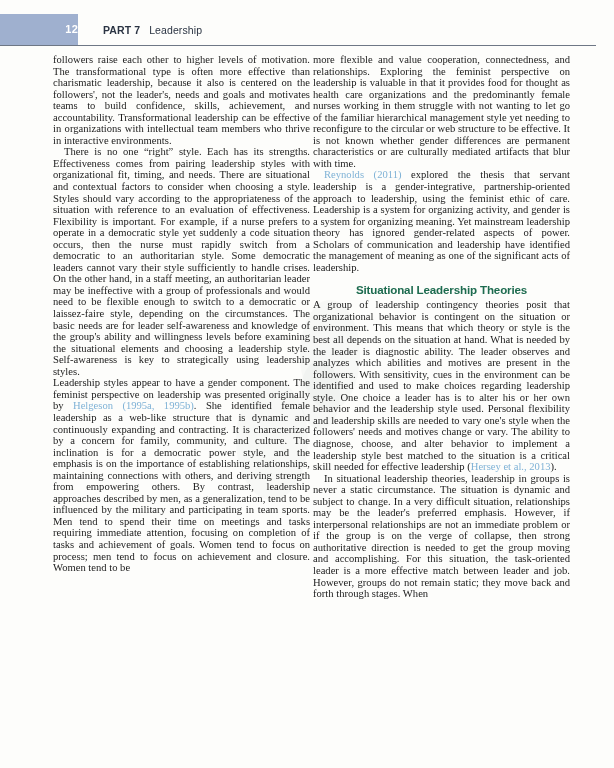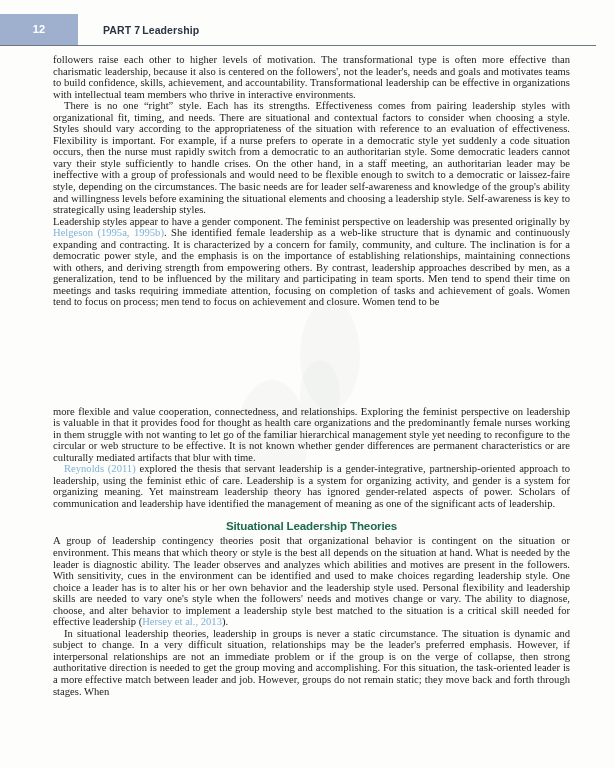--- a/index.html
+++ b/index.html
@@ -33,21 +33,21 @@
     height: 31px;
     background: #9fb0cf;
   }
   .page-number {
     position: absolute;
     left: 0;
     top: 14px;
     width: 78px;
     height: 31px;
     line-height: 31px;
-    text-align: center;
+    text-align: right;
     color: #ffffff;
     font-family: "Liberation Sans", sans-serif;
     font-size: 11px;
     font-weight: bold;
     letter-spacing: 0.2px;
   }
   .running-head {
     position: absolute;
     left: 103px;
     top: 14px;
@@ -56,42 +56,41 @@
     font-family: "Liberation Sans", sans-serif;
     font-size: 10.5px;
     color: #2b3443;
     white-space: nowrap;
   }
   .running-head .part-label {
     font-weight: bold;
     letter-spacing: 0.1px;
   }
   .running-head .part-title {
-    font-weight: bold;
-    margin-left: 2px;
+    font-weight: normal;
+    margin-left: 9px;
     letter-spacing: 0.1px;
   }
   .header-rule {
     position: absolute;
     left: 0;
     right: 18px;
     top: 45px;
     height: 1px;
     background: #6e7785;
   }
   
   .columns {
     position: absolute;
     left: 53px;
     right: 44px;
     top: 54px;
     bottom: 14px;
     display: flex;
     gap: 3px;
-    flex-direction: column;
   }
   .col {
     flex: 1 1 0;
     min-width: 0;
   }
   p.body-par {
     margin: 0;
     font-size: 10.6px;
     line-height: 11.55px;
     text-align: justify;

